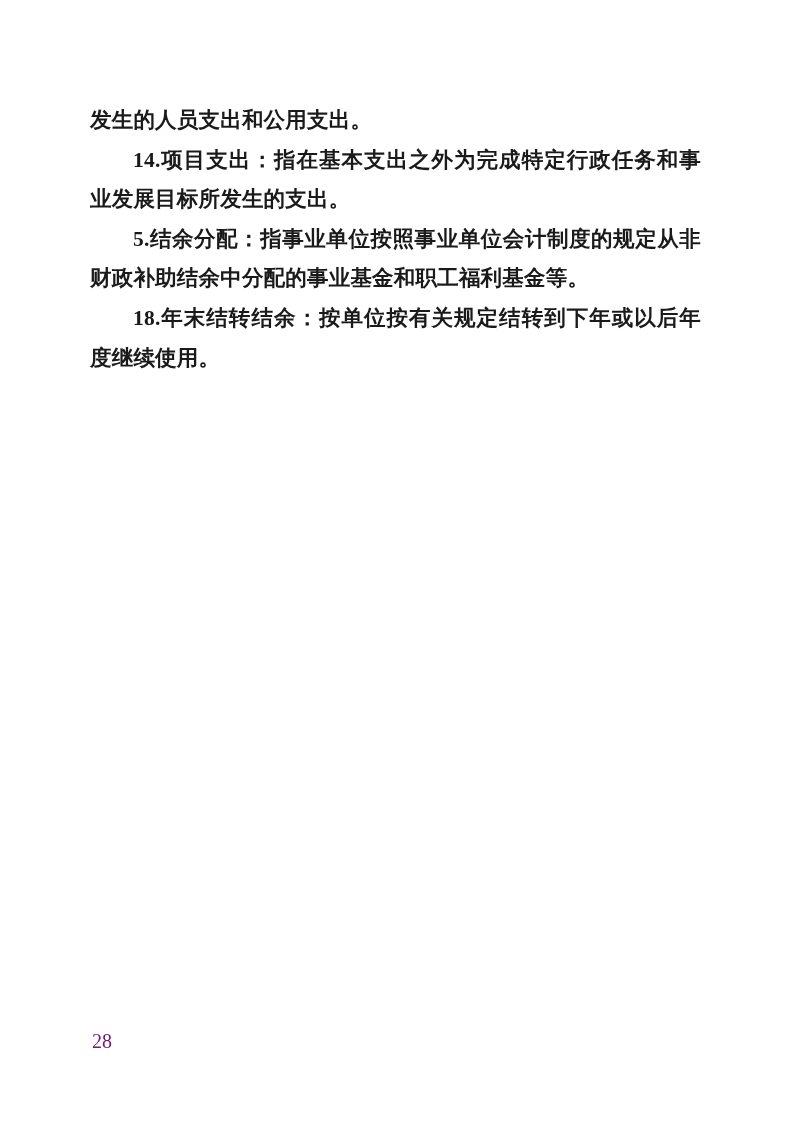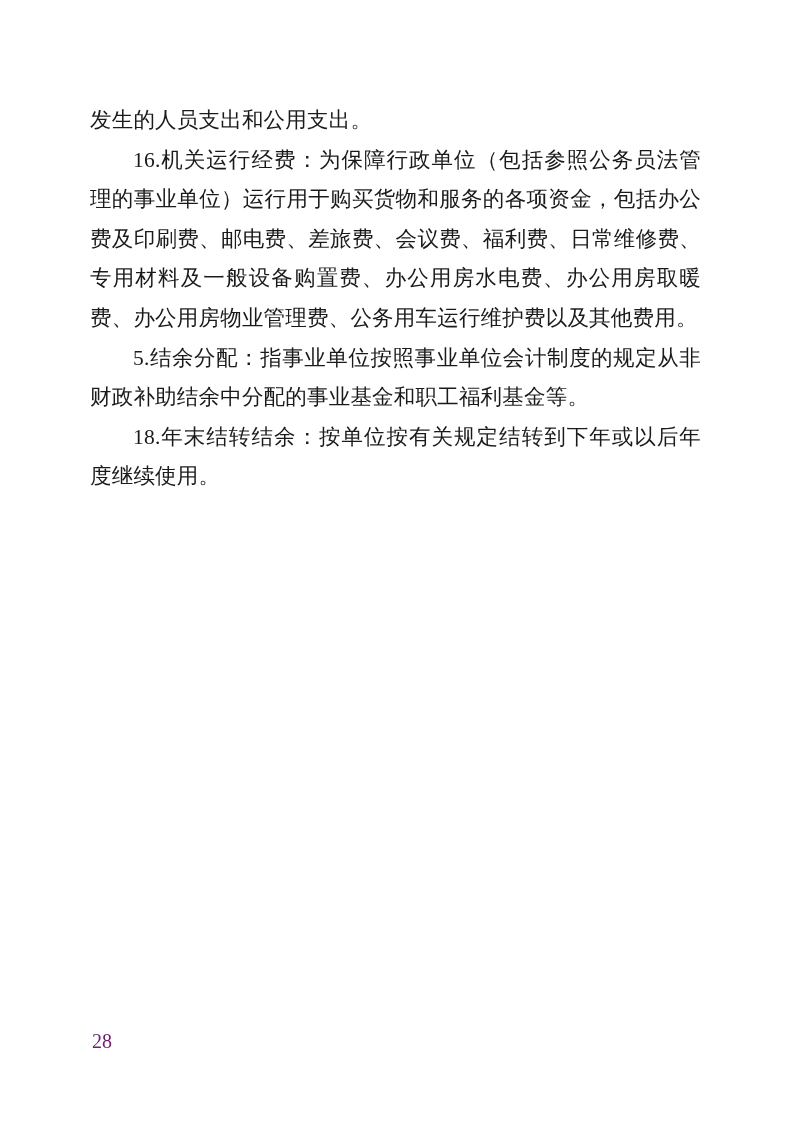--- a/index.html
+++ b/index.html
@@ -25,37 +25,38 @@
   }
   .doc-body p {
     margin: 0;
     padding: 0;
     font-size: 21.5px;
     line-height: 39.6px;
     text-align: justify;
     text-justify: inter-character;
     letter-spacing: 0.2px;
     word-break: break-all;
+    font-weight: bold;
   }
   .doc-body p.indent {
     text-indent: 2em;
   }
   .page-number {
     position: absolute;
     left: 92px;
     top: 1028px;
     font-size: 20px;
     line-height: 26px;
     color: #701a75;
   }
 </style>
 </head>
 <body>
 
 <div class="page">
   <div class="doc-body" id="doc-body">
       <p>发生的人员支出和公用支出。</p>
-      <p class="indent">16.机关运行经费：为保障行政单位（包括参照公务员法管理的事业单位）运行用于购买货物和服务的各项资金，包括办公费及印刷费、邮电费、差旅费、会议费、福利费、日常维修费、专用材料及一般设备购置费、办公用房水电费、办公用房取暖费、办公用房物业管理费、公务用车运行维护费以及其他费用。</p>
+      <p class="indent">14.项目支出：指在基本支出之外为完成特定行政任务和事业发展目标所发生的支出。</p>
       <p class="indent">5.结余分配：指事业单位按照事业单位会计制度的规定从非财政补助结余中分配的事业基金和职工福利基金等。</p>
       <p class="indent">18.年末结转结余：按单位按有关规定结转到下年或以后年度继续使用。</p>
     </div>
   <div class="page-number">28</div>
 </div>
 
 </body></html>

